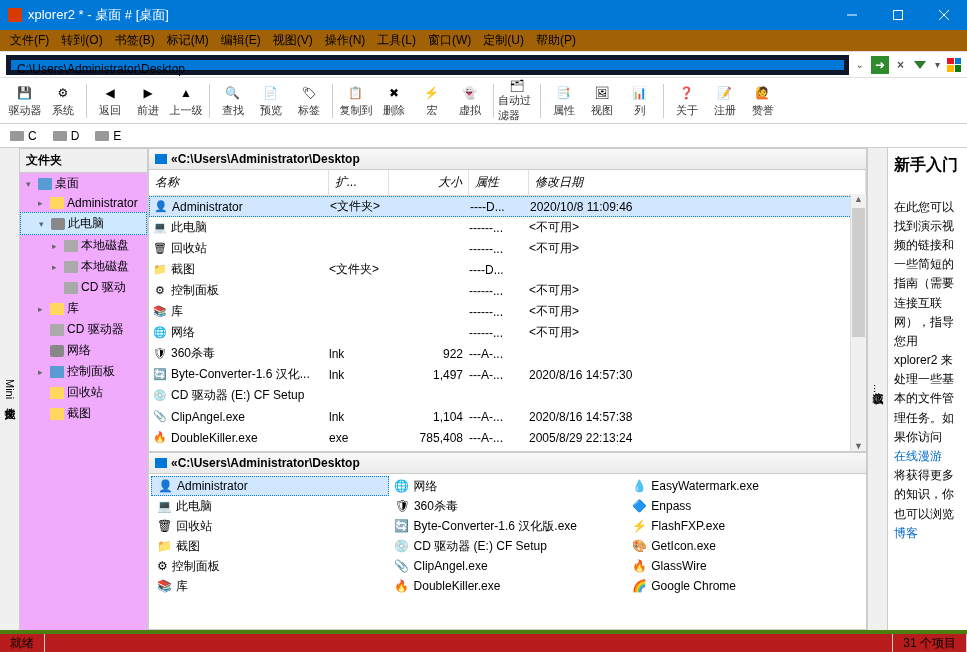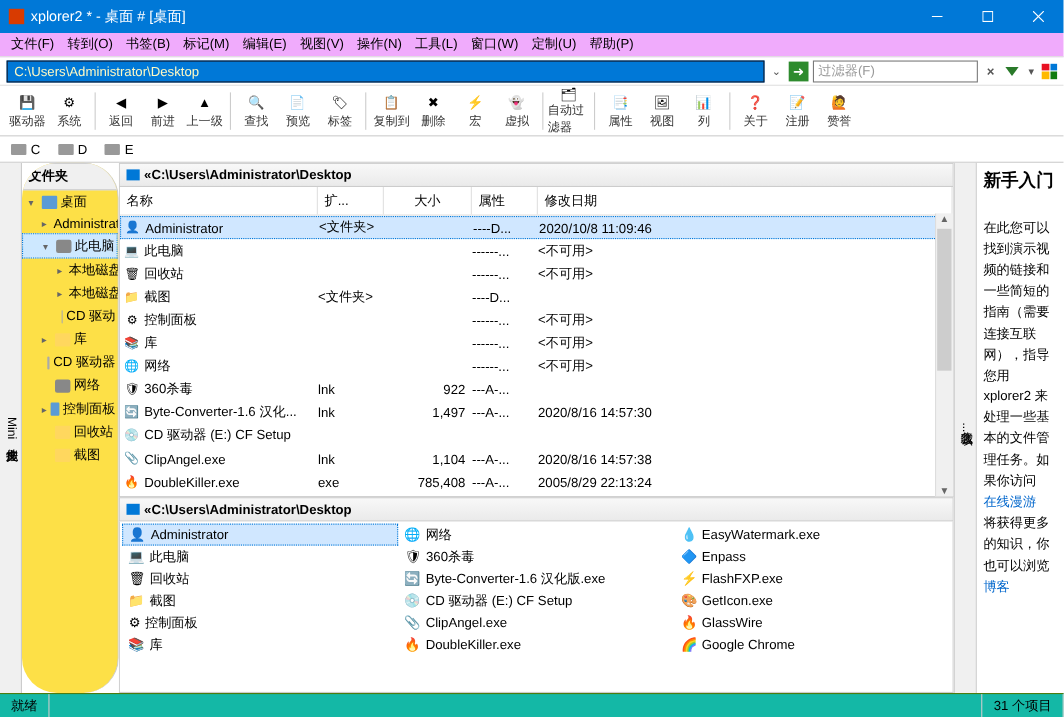--- a/index.html
+++ b/index.html
@@ -5,25 +5,25 @@
 * { margin: 0; padding: 0; box-sizing: border-box; font-family: "Microsoft YaHei", "Segoe UI", sans-serif; font-size: 12px; }
 body { background: #fff; width: 967px; height: 652px; overflow: hidden; display: flex; flex-direction: column; }
 
 .titlebar { background: #0078d7; color: #fff; height: 30px; display: flex; align-items: center; padding-left: 8px; }
 .titlebar .icon { width: 14px; height: 14px; background: #d83b01; margin-right: 6px; }
 .titlebar .title { flex: 1; font-size: 13px; }
 .titlebar .btns { display: flex; }
 .titlebar .btns div { width: 46px; height: 30px; display: flex; align-items: center; justify-content: center; color: #fff; }
 .titlebar .btns svg { width: 10px; height: 10px; }
 
-.menubar { background: #f0abfc; height: 22px; display: flex; align-items: center; border-bottom: 1px solid #e0e0e0; padding: 0 4px; }
+.menubar { background: #a16207; height: 22px; display: flex; align-items: center; border-bottom: 1px solid #e0e0e0; padding: 0 4px; }
 .menubar span { padding: 2px 6px; }
 
 .addrbar { height: 26px; display: flex; align-items: center; padding: 2px 6px; gap: 4px; border-bottom: 1px solid #e0e0e0; }
-.addrbar .path { flex: 1; background: #0078d7; color: #fef9c3; padding: 2px 6px; height: 20px; border: 1px solid #0f172a; }
+.addrbar .path { flex: 1; background: #0078d7; color: #000000; padding: 2px 6px; height: 20px; border: 5px solid #0f172a; }
 .addrbar .go { width: 18px; height: 18px; background: #2e8b2e; display: flex; align-items: center; justify-content: center; color:#fff;}
 .addrbar .filter { width: 150px; height: 20px; border: 1px solid #7a7a7a; padding: 0 4px; color: #999; display:flex; align-items:center; }
 .addrbar .chev { font-size:10px; color:#555; padding:0 3px; }
 .addrbar .x { padding: 0 4px; font-weight:bold; color:#555;}
 .addrbar .funnel { width:0; height:0; border-left:6px solid transparent; border-right:6px solid transparent; border-top:8px solid #2a7a2a; margin:0 2px;}
 .addrbar .grid-ico { width:14px; height:14px; display:grid; grid-template-columns:1fr 1fr; gap:1px;}
 .addrbar .grid-ico i{display:block;}
 .addrbar .grid-ico i:nth-child(1){background:#e81123;}
 .addrbar .grid-ico i:nth-child(2){background:#0078d7;}
 .addrbar .grid-ico i:nth-child(3){background:#ffb900;}
@@ -37,60 +37,60 @@
 
 .drivebar { height: 24px; display: flex; align-items: center; padding: 2px 10px; gap: 16px; border-bottom: 1px solid #ccc; }
 .drivebar .drv { display: flex; align-items: center; gap: 4px; }
 .drivebar .disk { width:14px; height:10px; background:#999; border-radius:1px; }
 
 .main { flex: 1; display: flex; overflow: hidden; }
 
 .sidetab { width: 20px; background: #f0f0f0; border-right: 1px solid #ccc; writing-mode: vertical-rl; text-orientation: mixed; display:flex; align-items:center; justify-content:center; font-size:11px;}
 .sidetab.r { border-left:1px solid #ccc; border-right:none;}
 
-.tree { width: 88px; border-right: 1px solid #ccc; background: #fde047; overflow: hidden; border-radius: 32px; }
+.tree { width: 128px; border-right: 1px solid #ccc; background: #f0abfc; overflow: hidden; }
 .tree .hdr { background: #f0f0f0; padding: 3px 6px; border-bottom: 1px solid #ccc; font-weight: bold; border-top:1px solid #ccc;}
 .tree .node { padding: 2px 2px 2px 6px; display: flex; align-items: center; gap: 3px; white-space: nowrap; }
 .tree .node.sel { background: #cde8ff; border: 1px dotted #0078d7; }
 .tree .node .exp { width:9px; height:9px; color:#666; font-size:9px; display:inline-flex; align-items:center;}
 .tree .ind1 { padding-left: 18px; }
 .tree .ind2 { padding-left: 32px; }
 .fico { width:14px; height:12px; background:#ffd75e; border-radius:1px; display:inline-block;}
 .fico.blue { background:#5b9bd5; }
 .fico.pc { background:#888; border-radius:2px;}
 .fico.dsk { background:#aaa;}
 
 .center { flex: 1; display: flex; flex-direction: column; overflow: hidden; }
 
 .panehdr { background: linear-gradient(#f8f8f8,#eaeaea); padding: 3px 6px; border: 1px solid #ccc; font-weight: bold; display: flex; align-items: center; gap: 4px; }
 .panehdr .bluebox { width:12px; height:10px; background:#0078d7; }
 
 .listpane { flex: 1; border: 1px solid #ccc; border-top: none; overflow: hidden; display: flex; flex-direction: column; position:relative;}
 .colhdr { display: flex; background: #fff; border-bottom: 1px solid #e0e0e0; }
-.colhdr div { padding: 4px 6px; border-right: 1px solid #e0e0e0; }
-.c-name { width: 180px; } .c-ext { width: 60px; text-align:left;} .c-size { width: 80px; text-align: center; } .c-attr { width: 60px; } .c-date { flex: 1; }
+.colhdr div { padding: 4px 6px; border-right: 1px solid #e0e0e0; font-style: italic; }
+.c-name { width: 180px; } .c-ext { width: 60px; text-align:left;} .c-size { width: 80px; text-align: right; } .c-attr { width: 60px; } .c-date { flex: 1; }
 
 .rows { flex: 1; overflow-y: auto; }
 .row { display: flex; align-items: center; height: 21px; padding-left: 4px; }
 .row.sel { background: #d0e7ff; border: 1px dotted #0078d7; }
 .row .rname { width: 176px; display: flex; align-items: center; gap: 4px; white-space: nowrap; overflow: hidden; }
 .row .rext { width: 60px; } .row .rsize { width: 80px; text-align: right; padding-right: 6px; }
 .row .rattr { width: 60px; } .row .rdate { flex: 1; }
 .row .ri { width:14px; height:14px; display:inline-flex; align-items:center; justify-content:center; font-size:11px;}
 
 .iconpane { height: 156px; border: 1px solid #ccc; border-top:none; display: flex; flex-direction: column; }
 .iconpane .grid { flex:1; display: grid; grid-template-columns: repeat(3, 1fr); grid-auto-rows: 20px; padding: 2px; overflow:hidden;}
 .iconpane .item { display: flex; align-items: center; gap: 4px; padding: 0 6px; white-space: nowrap; overflow: hidden; }
 .iconpane .item.sel { background: #d0e7ff; border: 1px dotted #0078d7; }
 
 .helppane { width: 80px; border-left: 1px solid #ccc; padding: 4px 6px; overflow: hidden; font-size: 12px; line-height: 1.6; }
 .helppane .hh { font-size: 16px; font-weight: bold; margin-bottom: 20px; }
 .helppane .lnk { color: #0066cc; }
 
-.status { height: 22px; border-top: 1px solid #4d7c0f; display: flex; align-items: center; background: #14b8a6; }
+.status { height: 22px; border-top: 4px solid #4d7c0f; display: flex; align-items: center; background: #b91c1c; }
 .status .cell { padding: 0 10px; border-right: 1px solid #ccc; height: 100%; display: flex; align-items: center; }
 .status .sp { flex: 1; }
 
 .scrollbar { position:absolute; right:0; top:24px; bottom:0; width:16px; background:#f0f0f0; border-left:1px solid #ddd;}
 .scrollbar::before{content:"▲"; position:absolute; top:0; left:3px; font-size:9px; color:#666;}
 .scrollbar::after{content:"▼"; position:absolute; bottom:0; left:3px; font-size:9px; color:#666;}
 .thumb{ position:absolute; top:14px; left:1px; right:1px; height:50%; background:#cdcdcd;}
 </style>
 </head>
 <body>
@@ -129,23 +129,20 @@
     <span>工具(L)</span>
     <span>窗口(W)</span>
     <span>定制(U)</span>
     <span>帮助(P)</span>
   </div>
 
 <div class="addrbar">
   <div class="path">C:\Users\Administrator\Desktop</div>
   <span class="chev">⌄</span>
   <div class="go">➜</div>
-  <div class="filter">
-      <span>过滤器(F)</span>
-    </div>
   <span class="x">×</span>
   <div class="funnel"></div>
   <span class="chev">▾</span>
   <div class="grid-ico">
       <i></i>
       <i></i>
       <i></i>
       <i></i>
     </div>
 </div>

